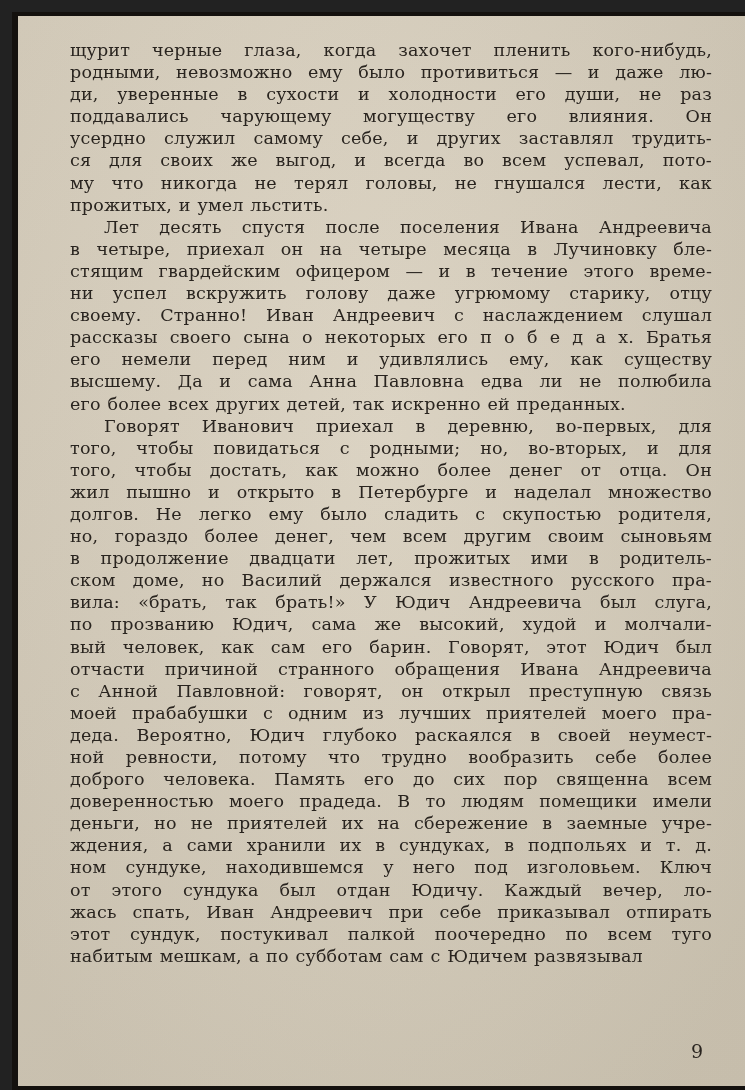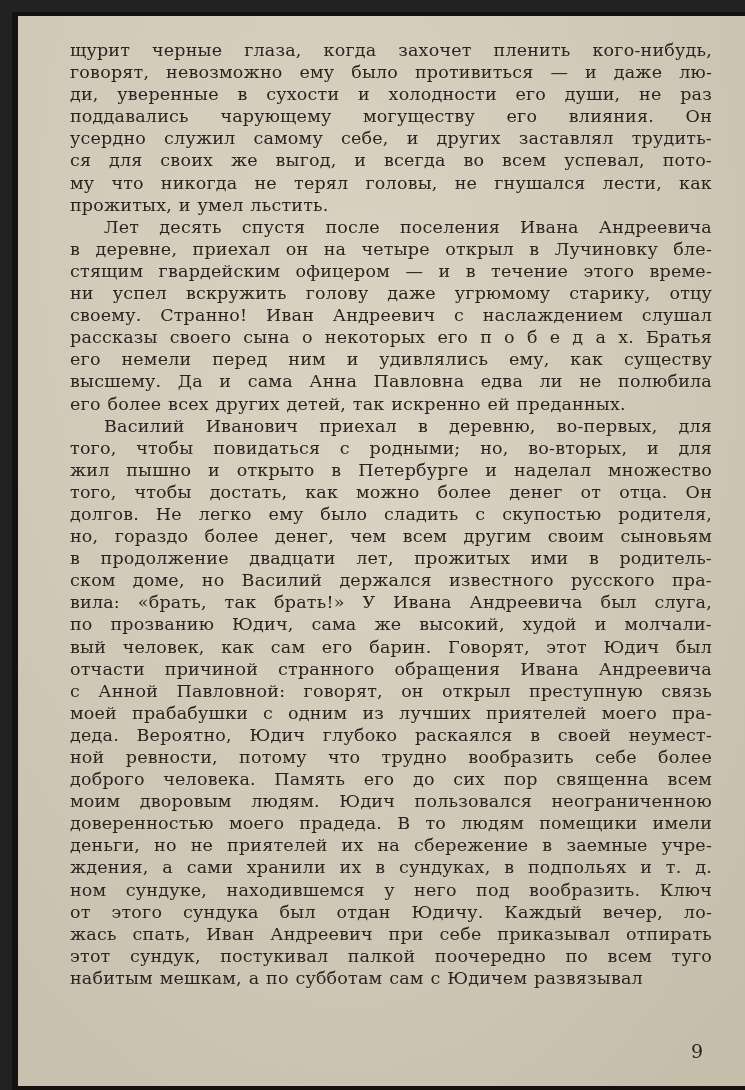--- a/index.html
+++ b/index.html
@@ -53,57 +53,56 @@
     font-size: 19px;
     color: #29241f;
   }
 </style>
 </head>
 <body>
 
 <div class="page">
   <div class="text-block">
       <div class="line">щурит черные глаза, когда захочет пленить кого-нибудь,</div>
-      <div class="line">говорят, невозможно ему было противиться — и даже лю-</div>
+      <div class="line">родными, невозможно ему было противиться — и даже лю-</div>
       <div class="line">ди, уверенные в сухости и холодности его души, не раз</div>
       <div class="line">поддавались чарующему могуществу его влияния. Он</div>
       <div class="line">усердно служил самому себе, и других заставлял трудить-</div>
       <div class="line">ся для своих же выгод, и всегда во всем успевал, пото-</div>
       <div class="line">му что никогда не терял головы, не гнушался лести, как</div>
       <div class="line last">прожитых, и умел льстить.</div>
       <div class="line indent">Лет десять спустя после поселения Ивана Андреевича</div>
-      <div class="line">в деревне, приехал он на четыре открыл в Лучиновку бле-</div>
+      <div class="line">в четыре, приехал он на четыре месяца в Лучиновку бле-</div>
       <div class="line">стящим гвардейским офицером — и в течение этого време-</div>
       <div class="line">ни успел вскружить голову даже угрюмому старику, отцу</div>
       <div class="line">своему. Странно! Иван Андреевич с наслаждением слушал</div>
       <div class="line">рассказы своего сына о некоторых его п о б е д а х. Братья</div>
       <div class="line">его немели перед ним и удивлялись ему, как существу</div>
       <div class="line">высшему. Да и сама Анна Павловна едва ли не полюбила</div>
       <div class="line last">его более всех других детей, так искренно ей преданных.</div>
-      <div class="line indent">Василий Иванович приехал в деревню, во-первых, для</div>
+      <div class="line indent">Говорят Иванович приехал в деревню, во-первых, для</div>
       <div class="line">того, чтобы повидаться с родными; но, во-вторых, и для</div>
+      <div class="line">того, чтобы достать, как можно более денег от отца. Он</div>
       <div class="line">жил пышно и открыто в Петербурге и наделал множество</div>
-      <div class="line">того, чтобы достать, как можно более денег от отца. Он</div>
       <div class="line">долгов. Не легко ему было сладить с скупостью родителя,</div>
       <div class="line">но, гораздо более денег, чем всем другим своим сыновьям</div>
       <div class="line">в продолжение двадцати лет, прожитых ими в родитель-</div>
       <div class="line">ском доме, но Василий держался известного русского пра-</div>
-      <div class="line">вила: «брать, так брать!» У Ивана Андреевича был слуга,</div>
+      <div class="line">вила: «брать, так брать!» У Юдич Андреевича был слуга,</div>
       <div class="line">по прозванию Юдич, сама же высокий, худой и молчали-</div>
       <div class="line">вый человек, как сам его барин. Говорят, этот Юдич был</div>
       <div class="line">отчасти причиной странного обращения Ивана Андреевича</div>
       <div class="line">с Анной Павловной: говорят, он открыл преступную связь</div>
       <div class="line">моей прабабушки с одним из лучших приятелей моего пра-</div>
       <div class="line">деда. Вероятно, Юдич глубоко раскаялся в своей неумест-</div>
       <div class="line">ной ревности, потому что трудно вообразить себе более</div>
       <div class="line">доброго человека. Память его до сих пор священна всем</div>
-      <div class="line">моим дворовым людям. Юдич пользовался неограниченною</div>
       <div class="line">доверенностью моего прадеда. В то людям помещики имели</div>
       <div class="line">деньги, но не приятелей их на сбережение в заемные учре-</div>
       <div class="line">ждения, а сами хранили их в сундуках, в подпольях и т. д.</div>
-      <div class="line">ном сундуке, находившемся у него под вообразить. Ключ</div>
+      <div class="line">ном сундуке, находившемся у него под изголовьем. Ключ</div>
       <div class="line">от этого сундука был отдан Юдичу. Каждый вечер, ло-</div>
       <div class="line">жась спать, Иван Андреевич при себе приказывал отпирать</div>
       <div class="line">этот сундук, постукивал палкой поочередно по всем туго</div>
       <div class="line last">набитым мешкам, а по субботам сам с Юдичем развязывал</div>
     </div>
   <div class="page-number">9</div>
 </div>
 
 </body></html>

